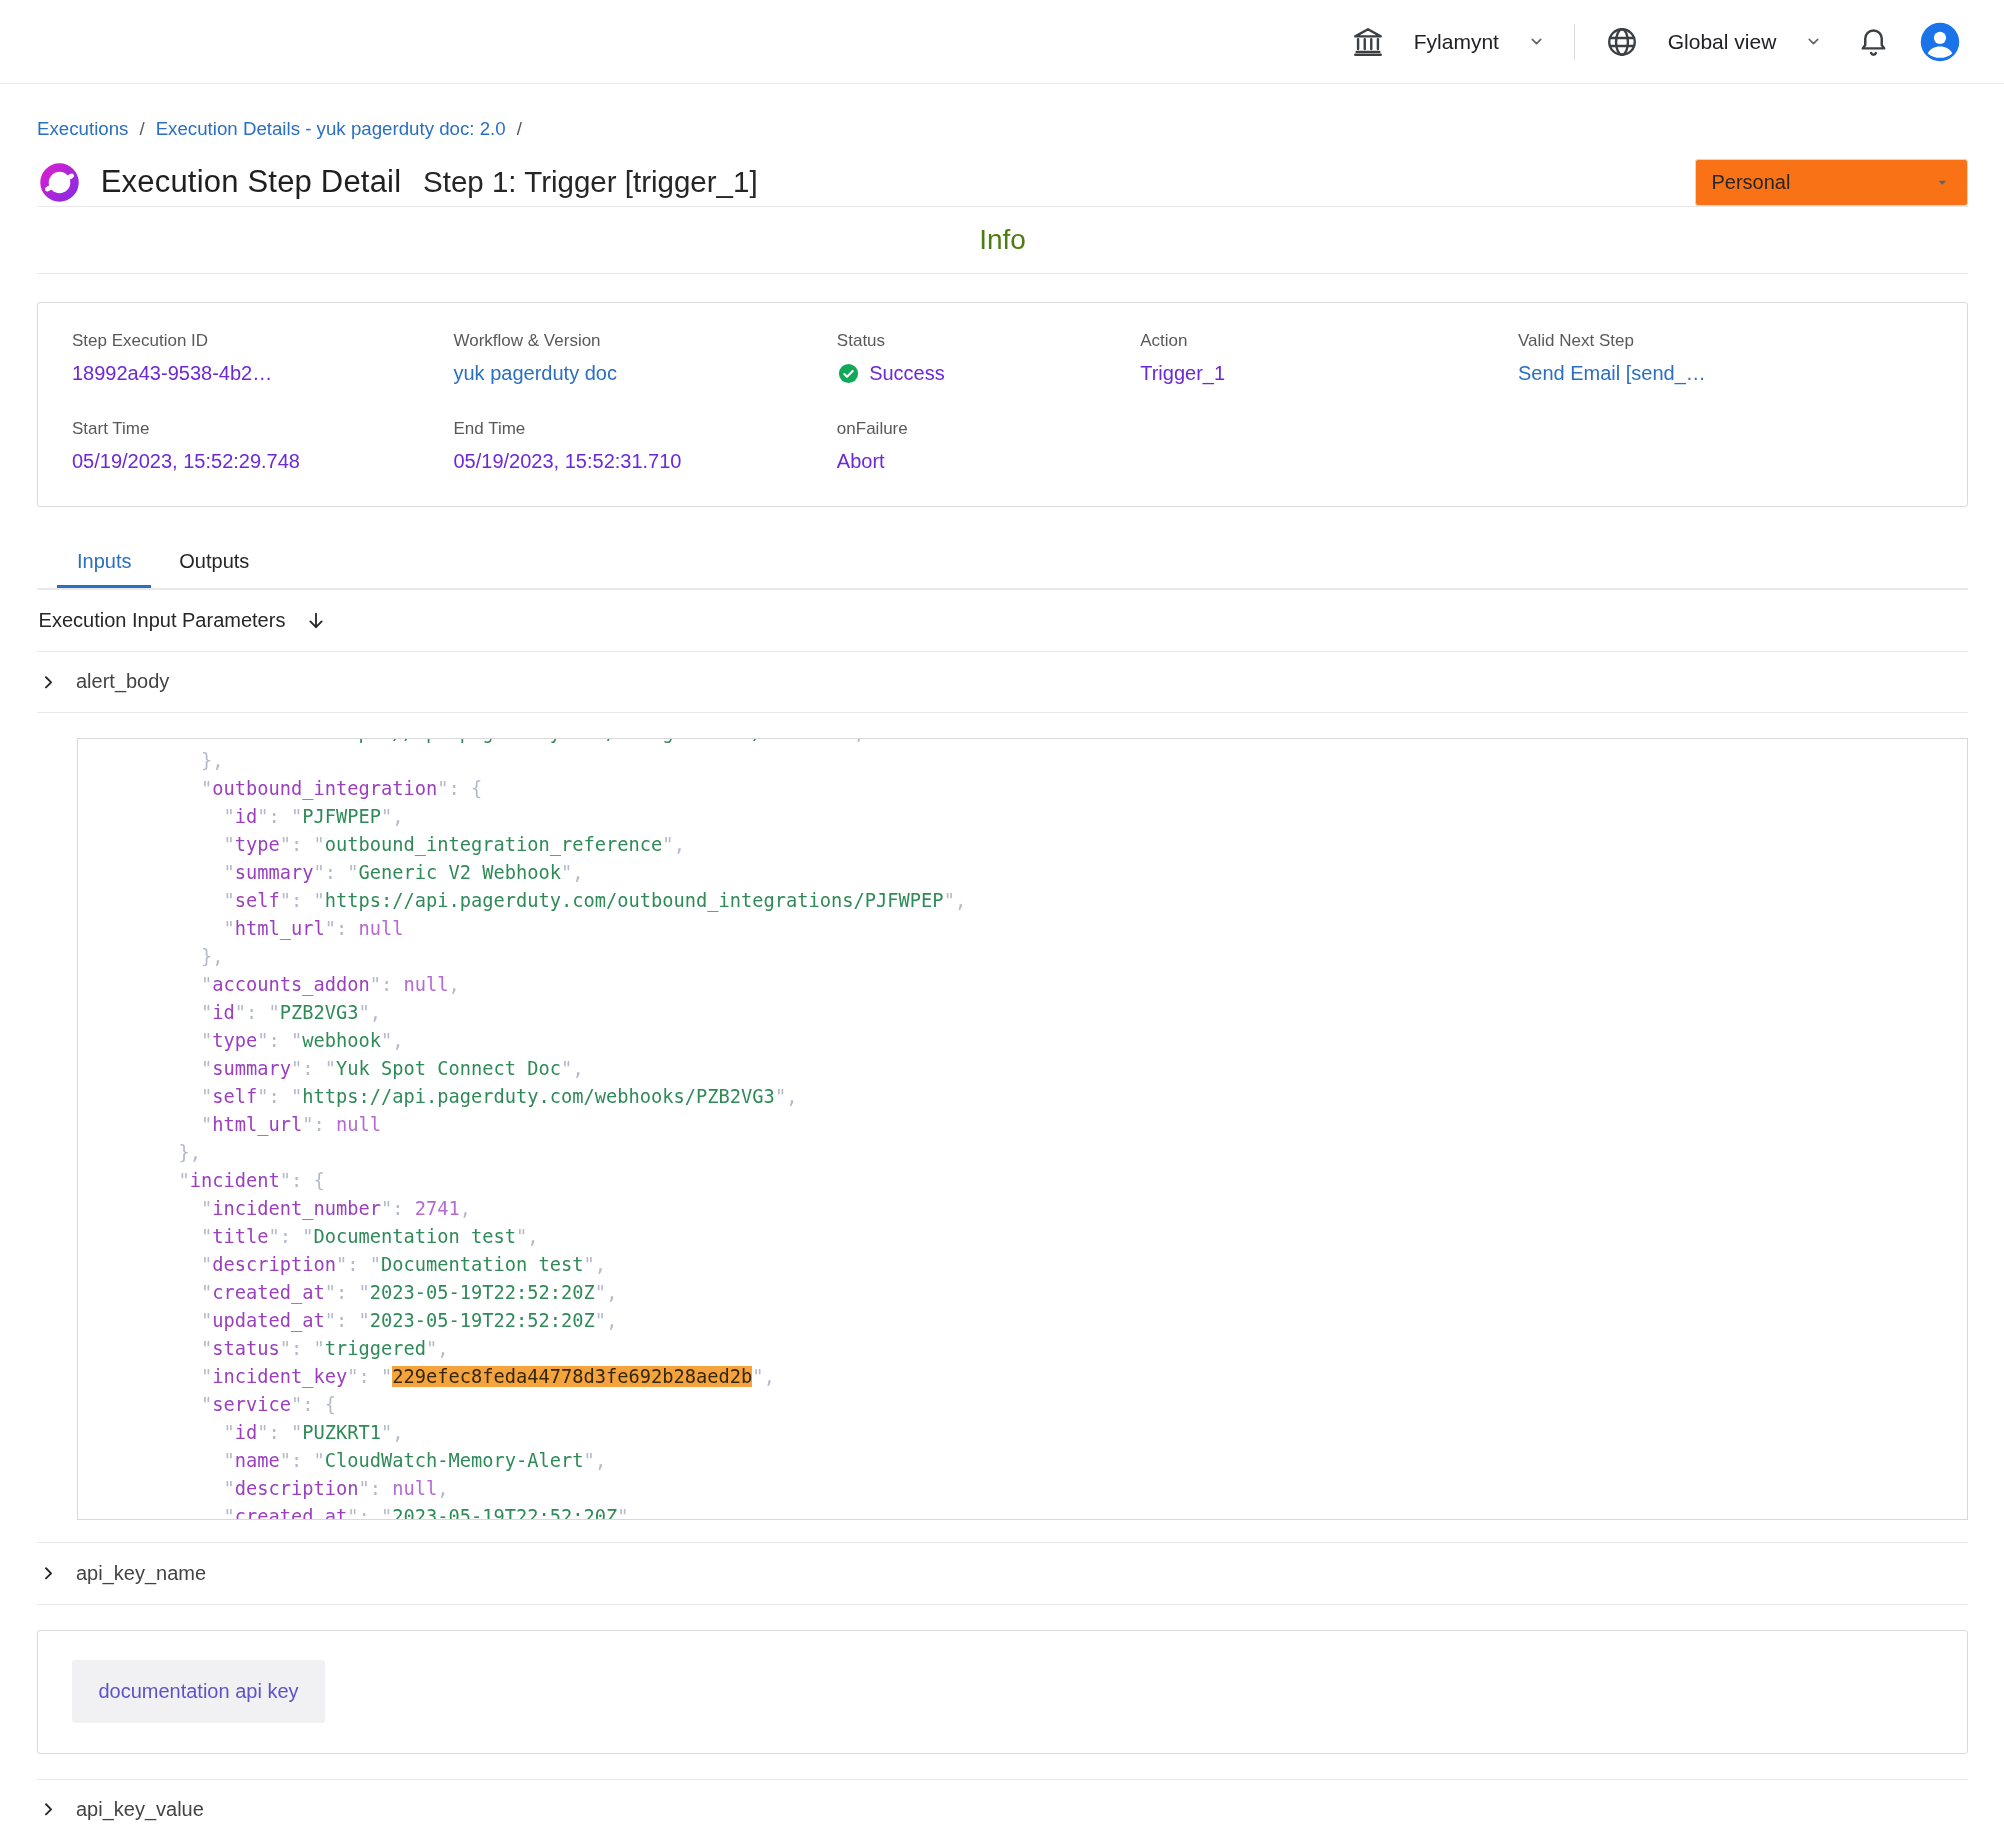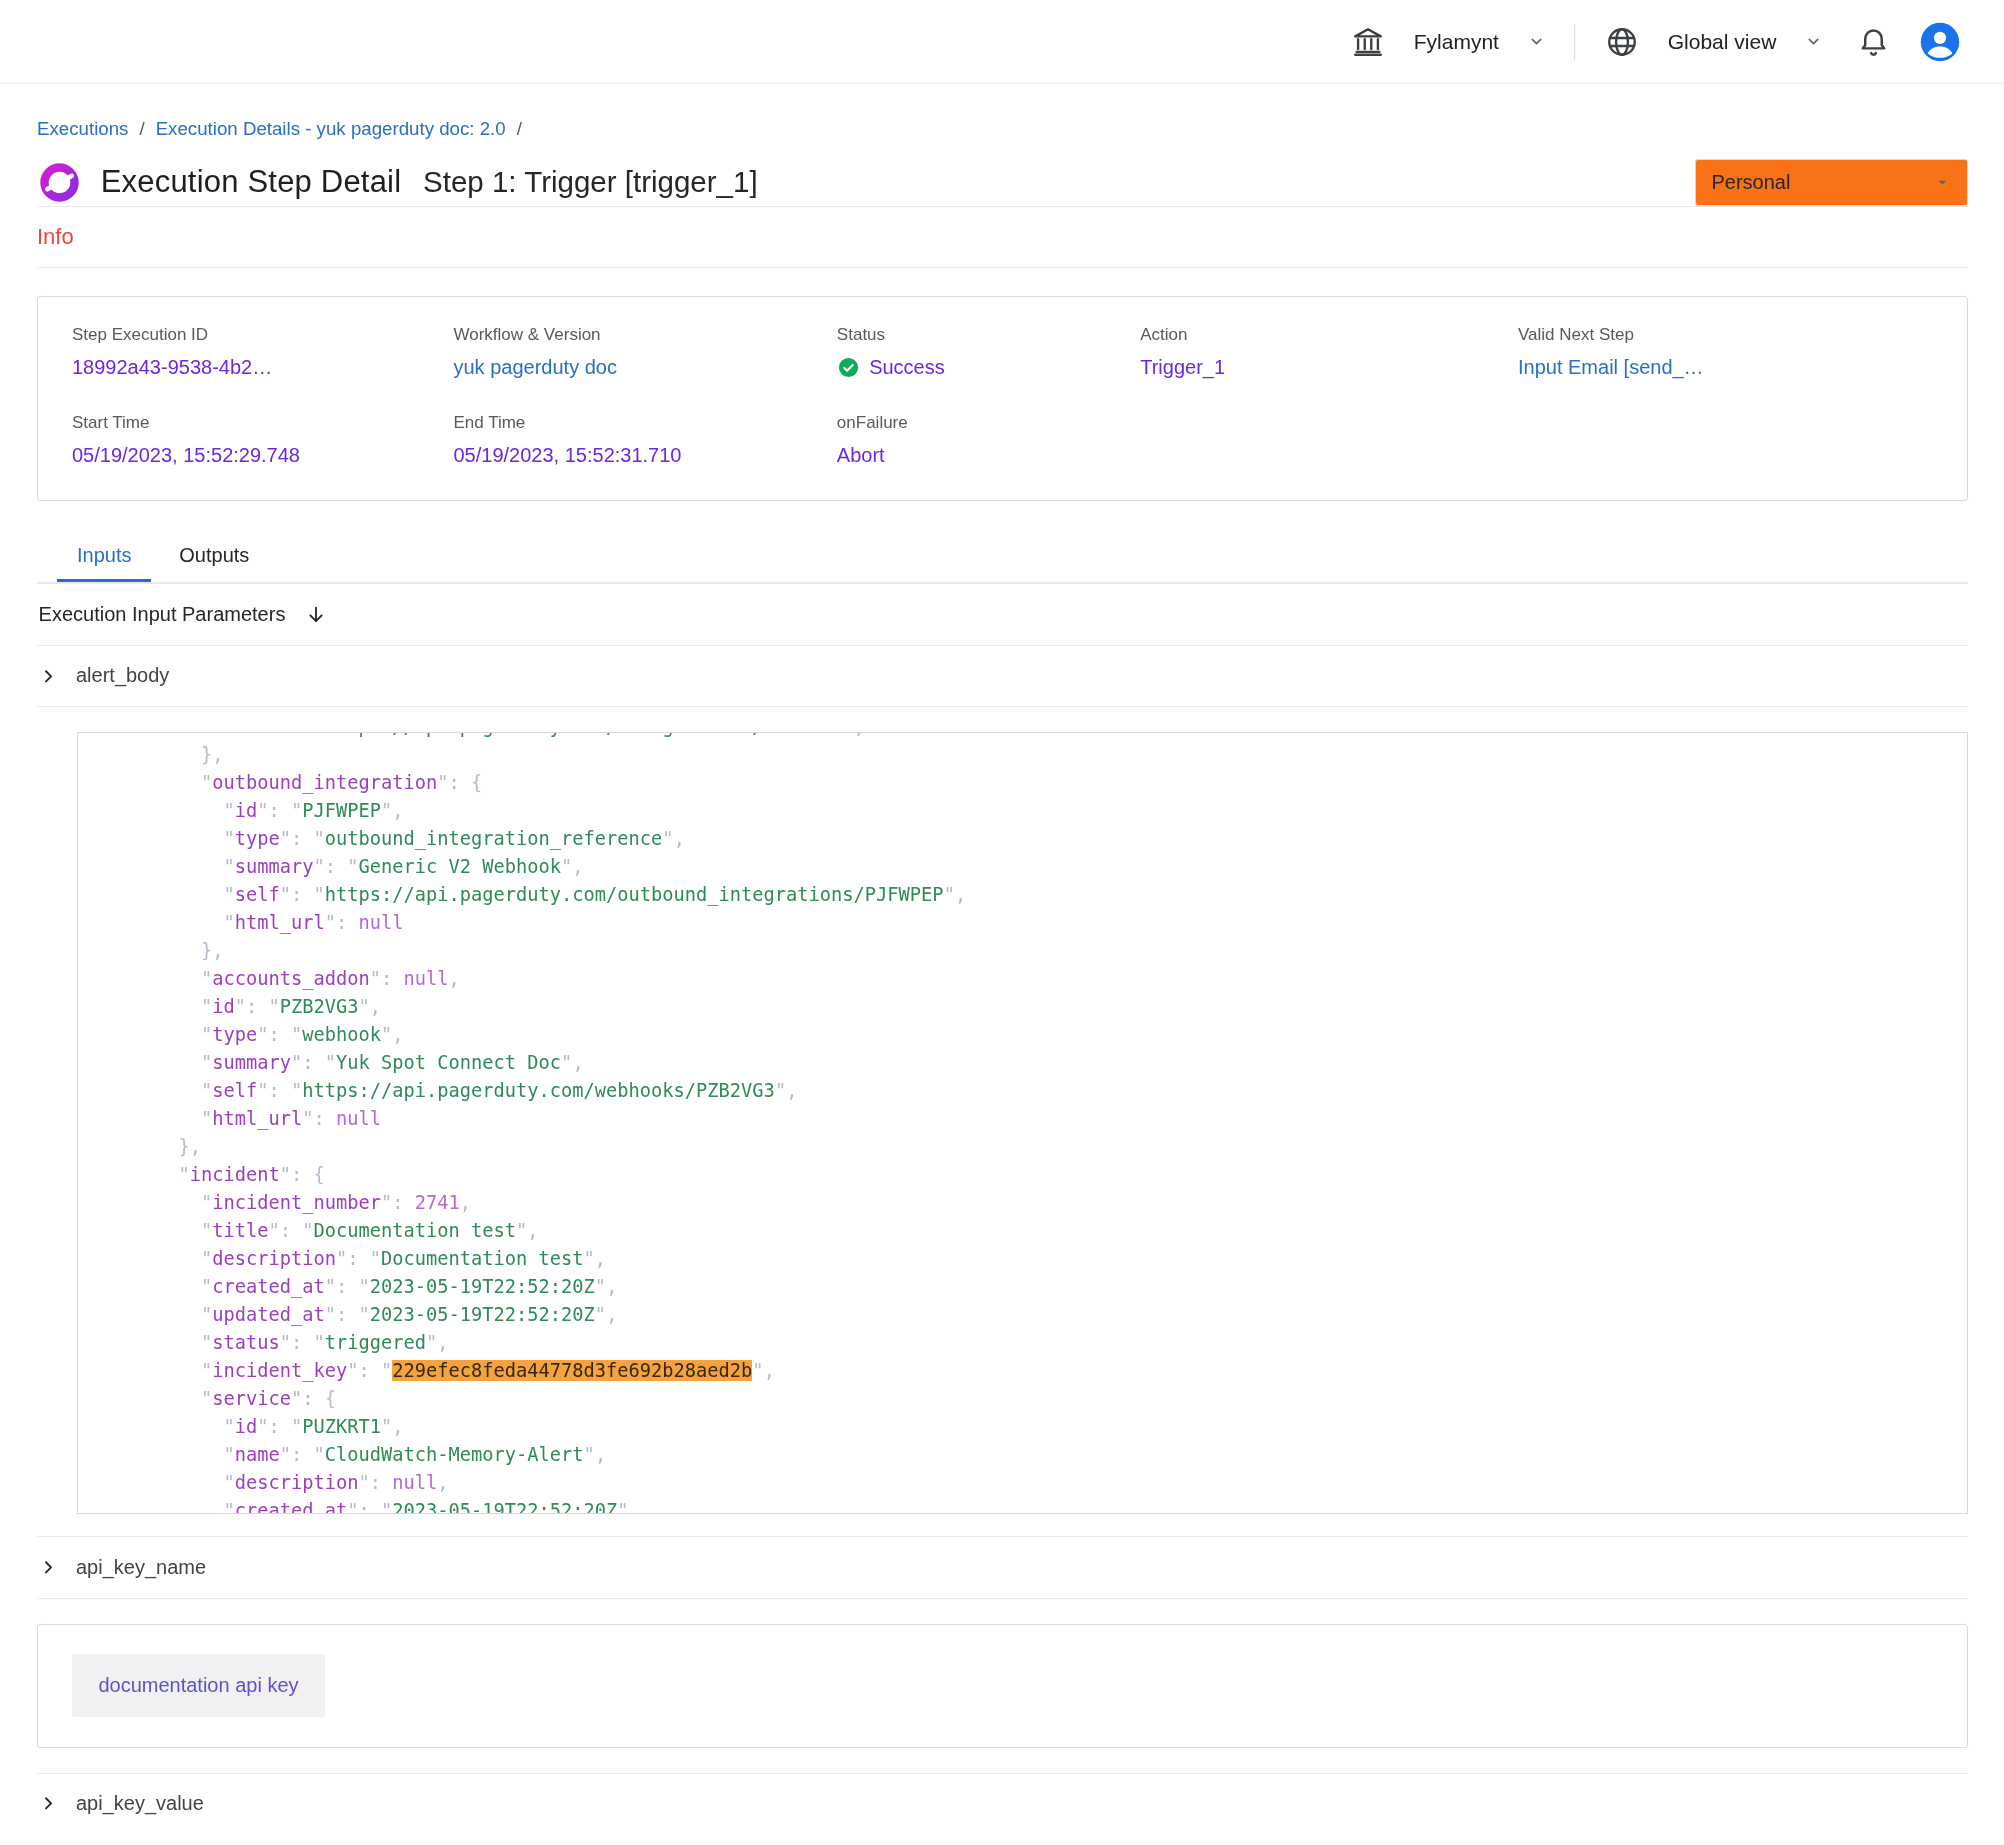--- a/index.html
+++ b/index.html
@@ -29,21 +29,21 @@
   .title-row { margin-top:18.7px; display:flex; align-items:center; gap:18.7px; }
   .logo { width:45px; height:45px; flex:0 0 auto; }
   h1.page-title { font-size:31px; font-weight:400; margin:0; color:#1f1f1f; letter-spacing:0.2px; }
   .subtitle { font-size:29.5px; font-weight:400; color:#262626; margin-left:3.1px; }
   .scope-select { margin-left:auto; width:273px; height:47px; border:0.8px solid #d9d9d9; border-radius:3.1px; display:flex; align-items:center; justify-content:space-between; padding:0 15.5px; font-size:20px; color:#262626; cursor:pointer; background:#f97316; }
 
   hr.rule { border:none; border-top:0.8px solid #e9e9eb; margin:0; }
   .rule-title { margin-top:36px; }
   .rule-after-tabs { margin-top:28px; }
 
-  .info-heading { font-size:22px; color:#ef4444; padding:17px 0; }
+  .info-heading { font-size:28px; color:#4d7c0f; padding:17px 0;text-align:center; }
 
   .info-card { margin-top:28px; border:0.8px solid #d9d9d9; border-radius:3.1px; padding:28px 34px 33px; }
   .info-grid { display:grid; grid-template-columns:20.5% 20.6% 16.3% 20.3% auto; row-gap:34px; }
   .flabel { font-size:17px; color:#595959; margin-bottom:11px; }
   .fvalue { font-size:20px; color:#6d28d9; display:flex; align-items:center; gap:9.3px; }
   .fvalue.link { color:#2a6fc2; cursor:pointer; }
 
   .tabs { margin-top:34px; display:flex; gap:7.8px; padding-left:20px; border-bottom:0.8px solid #e9e9eb; }
   .tab { font-size:20px; padding:9.3px 20px 12.4px; border-bottom:3.1px solid transparent; color:#262626; cursor:pointer; }
   .tab.active { color:#2a6fc2; border-bottom-color:#2a6fc2; }
@@ -181,21 +181,21 @@
             </span>
             <span>Success</span>
           </div>
         </div>
         <div>
           <div class="flabel">Action</div>
           <div class="fvalue">Trigger_1</div>
         </div>
         <div>
           <div class="flabel">Valid Next Step</div>
-          <div class="fvalue link">Input Email [send_…</div>
+          <div class="fvalue link">Send Email [send_…</div>
         </div>
         <div>
           <div class="flabel">Start Time</div>
           <div class="fvalue">05/19/2023, 15:52:29.748</div>
         </div>
         <div>
           <div class="flabel">End Time</div>
           <div class="fvalue">05/19/2023, 15:52:31.710</div>
         </div>
         <div>

